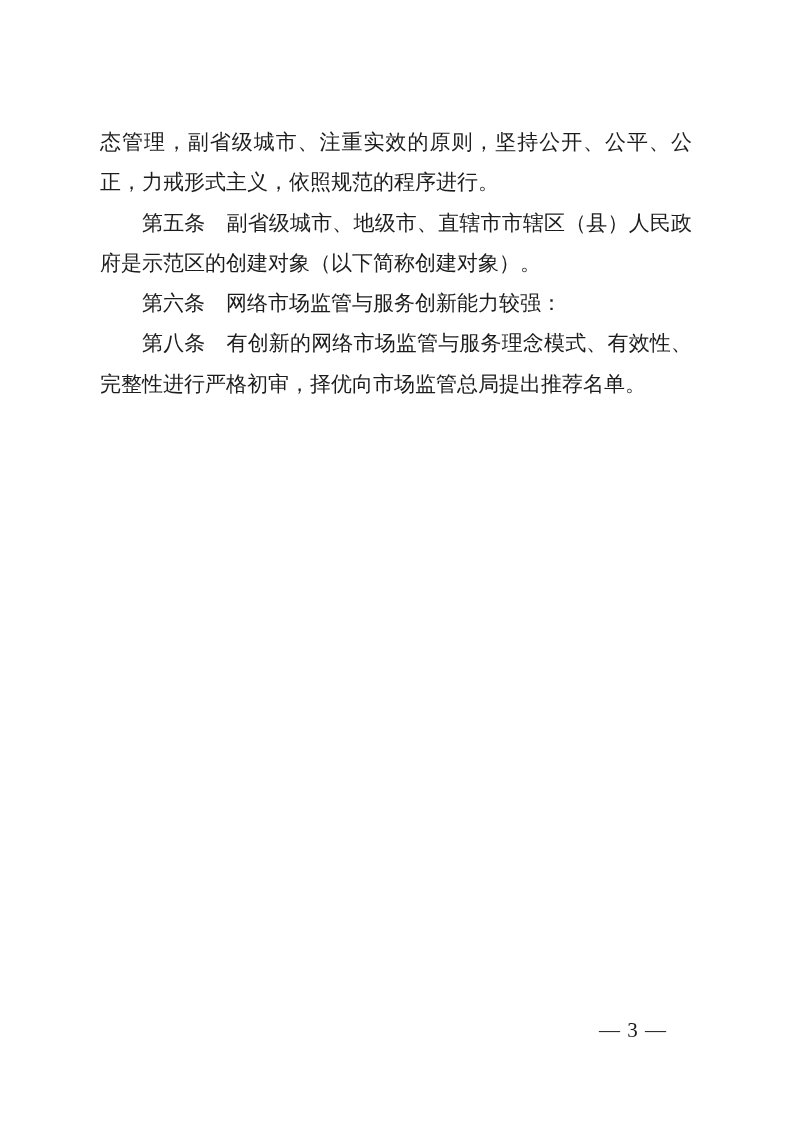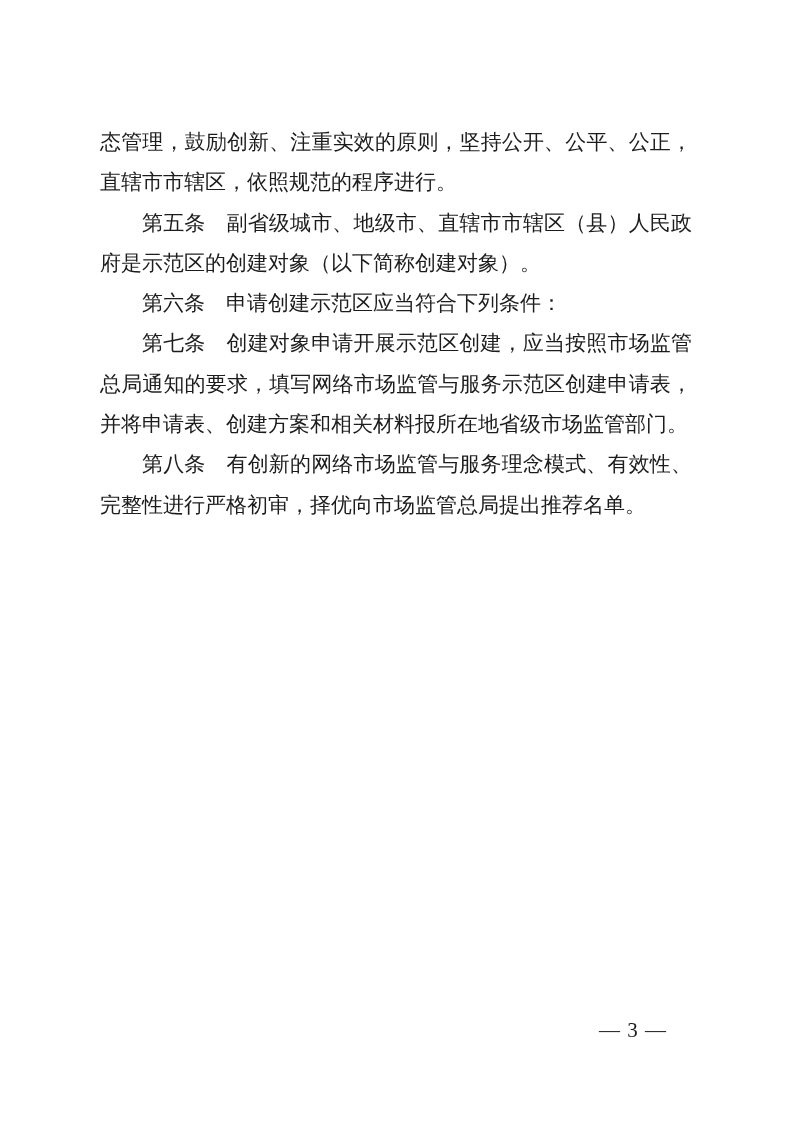--- a/index.html
+++ b/index.html
@@ -53,30 +53,29 @@
     white-space: nowrap;
   }
 </style>
 </head>
 <body>
 
 <div class="page">
 
   <div class="content">
 
-    <p class="para"><span>态管理，鼓励创新、注重实效的原则，坚持公开、公平、公正，直辖市市辖区，依照规范的程序进行。</span></p>
+    <p class="para"><span>态管理，副省级城市、注重实效的原则，坚持公开、公平、公正，力戒形式主义，依照规范的程序进行。</span></p>
 
     <p class="para indent"><span class="article-label">第五条</span><span>副省级城市、地级市、直辖市市辖区（县）人民政府是示范区的创建对象（以下简称创建对象）。</span></p>
 
-    <p class="para indent"><span class="article-label">第六条</span><span>申请创建示范区应当符合下列条件：</span></p>
+    <p class="para indent"><span class="article-label">第六条</span><span>网络市场监管与服务创新能力较强：</span></p>
 
 
 
 
-    <p class="para indent"><span class="article-label">第七条</span><span>创建对象申请开展示范区创建，应当按照市场监管总局通知的要求，填写网络市场监管与服务示范区创建申请表，并将申请表、创建方案和相关材料报所在地省级市场监管部门。</span></p>
 
     <p class="para indent"><span class="article-label">第八条</span><span>有创新的网络市场监管与服务理念模式、有效性、完整性进行严格初审，择优向市场监管总局提出推荐名单。</span></p>
 
 
 
   </div>
 
   <div class="footer">— 3 —</div>
 
 </div>

